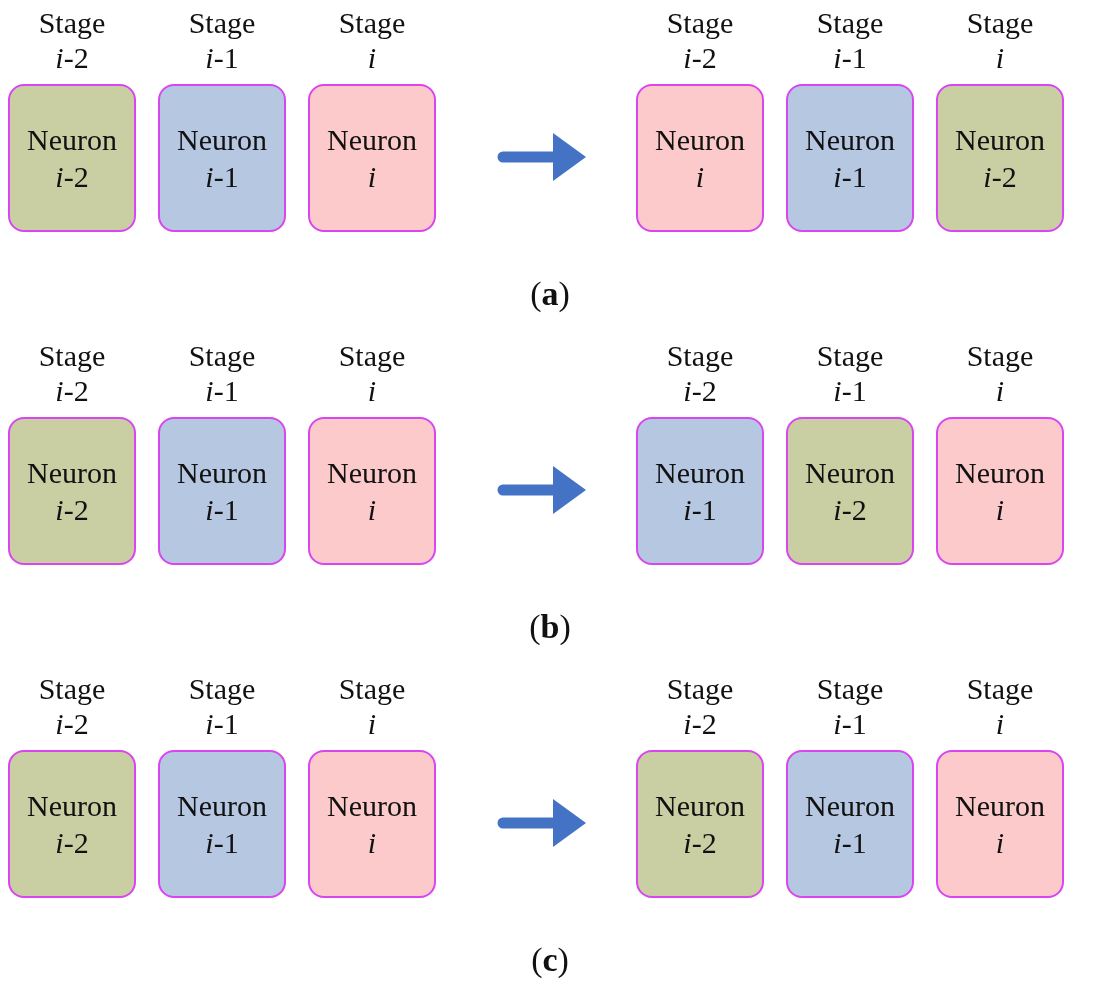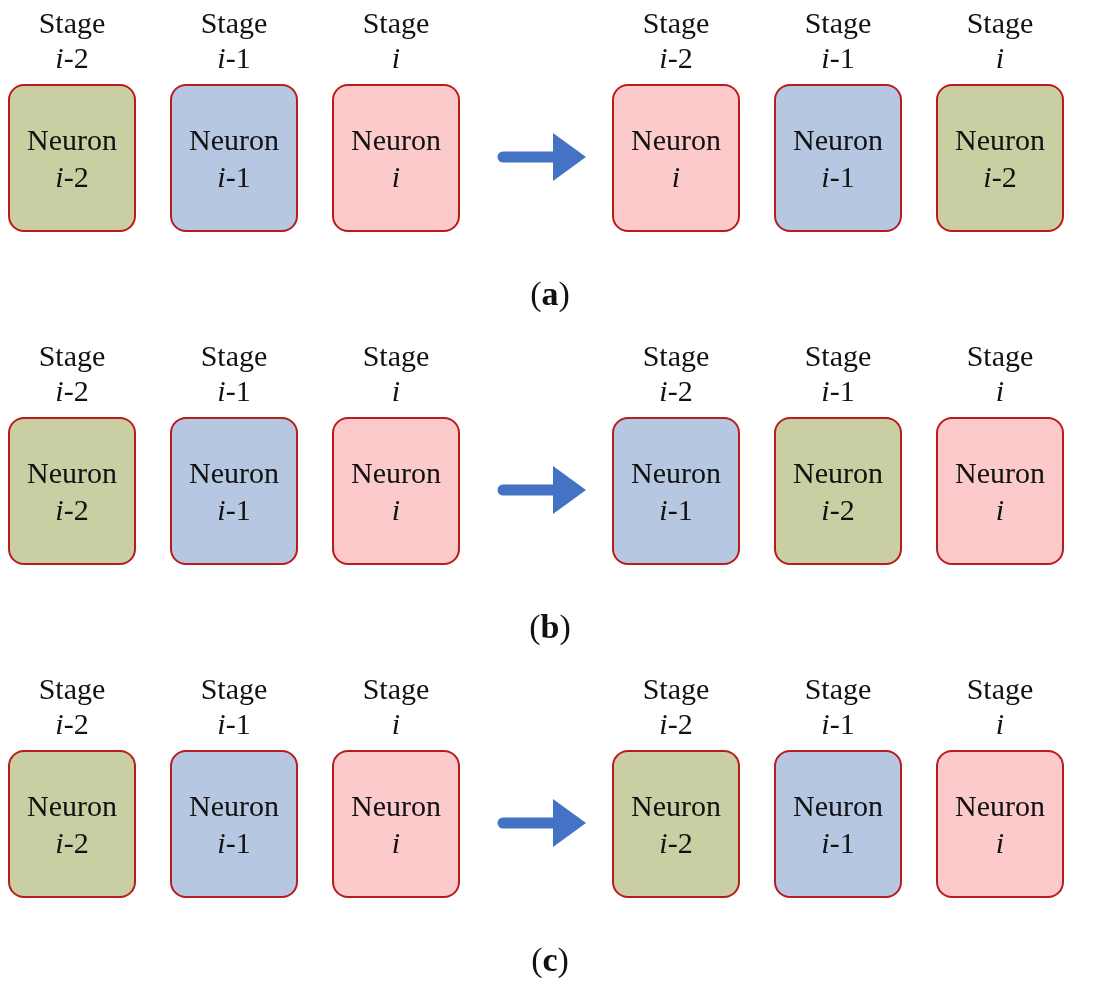--- a/index.html
+++ b/index.html
@@ -3,29 +3,29 @@
 <meta charset="utf-8">
 <style>
   html,body { margin:0; padding:0; }
   body {
     width:1100px; height:1000px; background:#ffffff;
     font-family:"Liberation Serif", serif; color:#111;
     overflow:hidden;
   }
   .panel { height:333px; box-sizing:border-box; padding-top:5px; }
   .row { display:flex; padding-right:36px; }
-  .group { display:flex; gap:34px; }
+  .group { display:flex; gap:22px; }
   .group.left { margin-left:8px; }
   .col { display:flex; flex-direction:column; align-items:center; width:128px; }
   .stage-label { text-align:center; font-size:30px; line-height:1.18; height:71px; margin-bottom:8px; }
   .ln { display:block; }
   .it { font-style:italic; }
   .box {
     box-sizing:border-box; width:128px; height:148px;
-    border:2px solid #b91c1c; border-radius:16px;
+    border:2px solid #d946ef; border-radius:16px;
     background:var(--c,#eee);
     display:flex; flex-direction:column; justify-content:center; align-items:center;
     font-size:30px; line-height:1.25; text-align:center;
   }
   .arrow-zone { flex:1; display:flex; justify-content:center; align-items:flex-start; }
   .arrow { margin-top:124px; margin-left:12px; color:var(--c,#4472c4); display:block; }
   .caption { text-align:center; font-size:34px; line-height:1.2; margin-top:42px; }
   .cap-letter { font-weight:700; }
 </style>
 </head>

